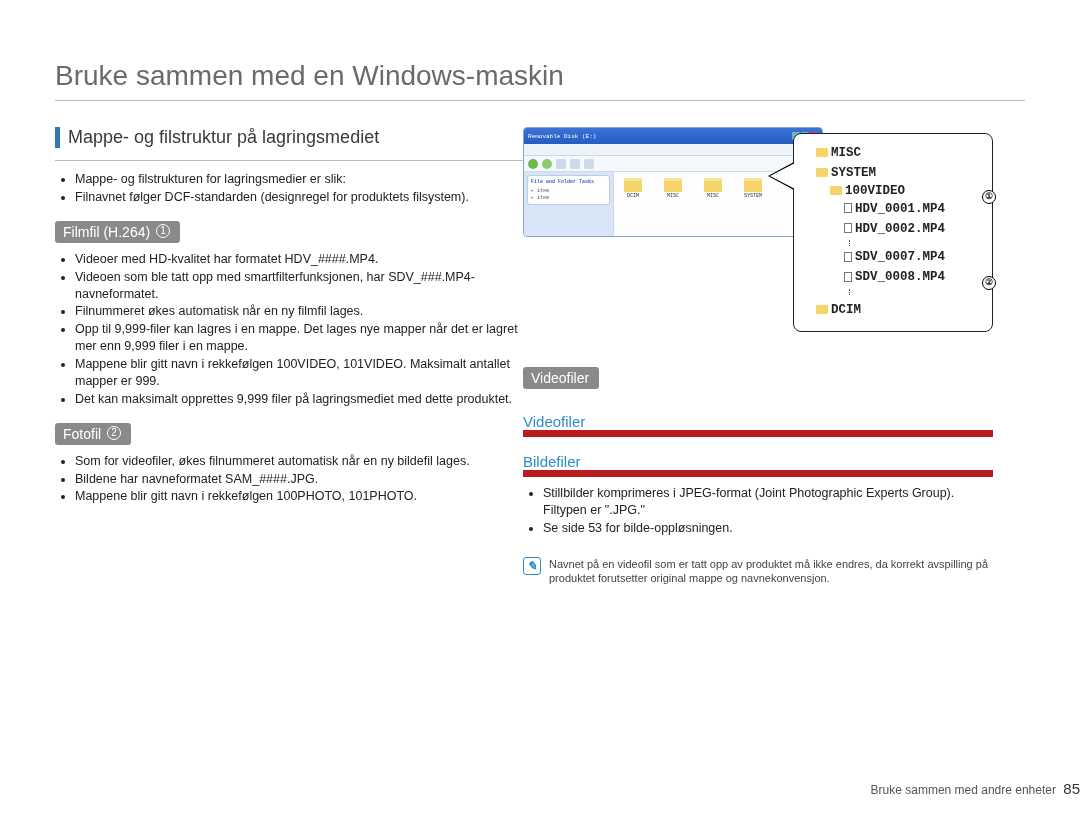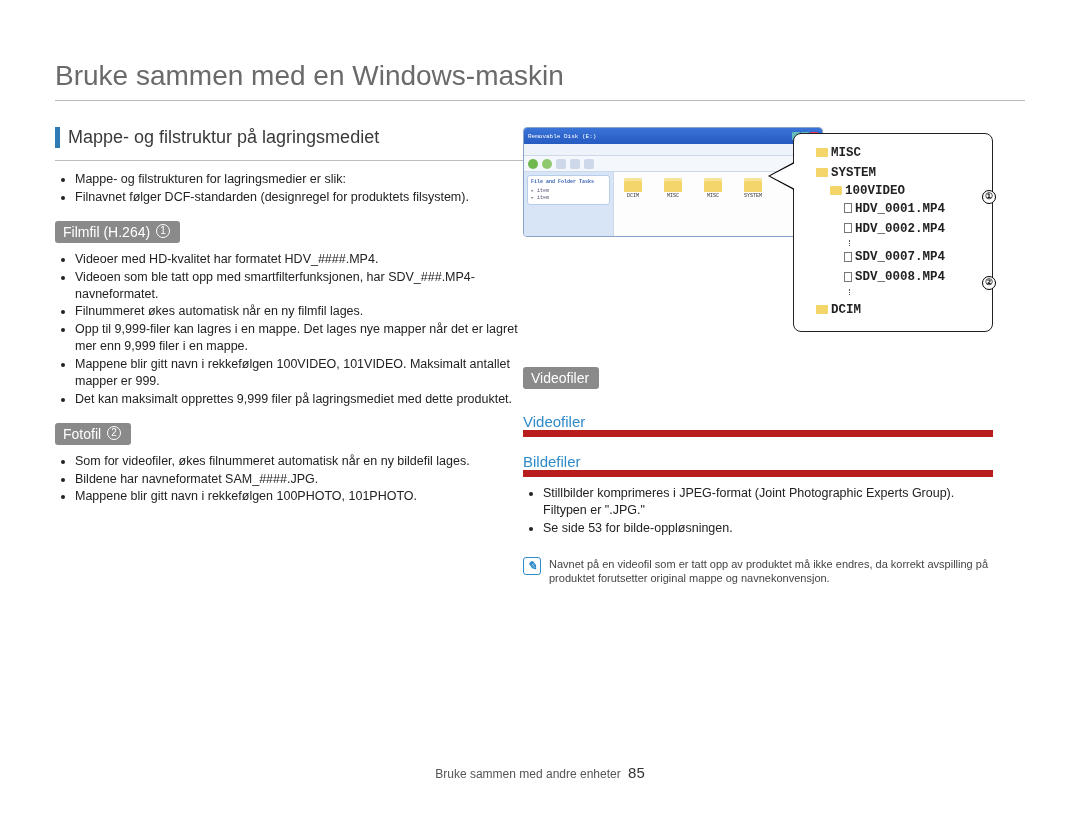--- a/index.html
+++ b/index.html
@@ -172,23 +172,23 @@
   .tree .dots{height:6px;border-left:1px dotted #555;margin-left:5px;}
   .callout{
     position:absolute; right:-4px;
     width:14px;height:14px;border:1px solid #000;border-radius:50%;
     font-size:9px;text-align:center;line-height:12px;background:#fff;
   }
   .c1{top:56px;} .c2{top:142px;}
 
   .footer {
     position:absolute;
-    bottom: 44px;
+    bottom: 28px;
     left:0; right:0;
-    text-align:center;
+    text-align:right;
     font-size: 12px;
     color:#555;
   }
   .footer .pg{ font-size:15px; color:#333; margin-left:4px;}
 </style>
 </head>
 <body>
 
 <h1 class="page-title">Bruke sammen med en Windows-maskin</h1>
 

